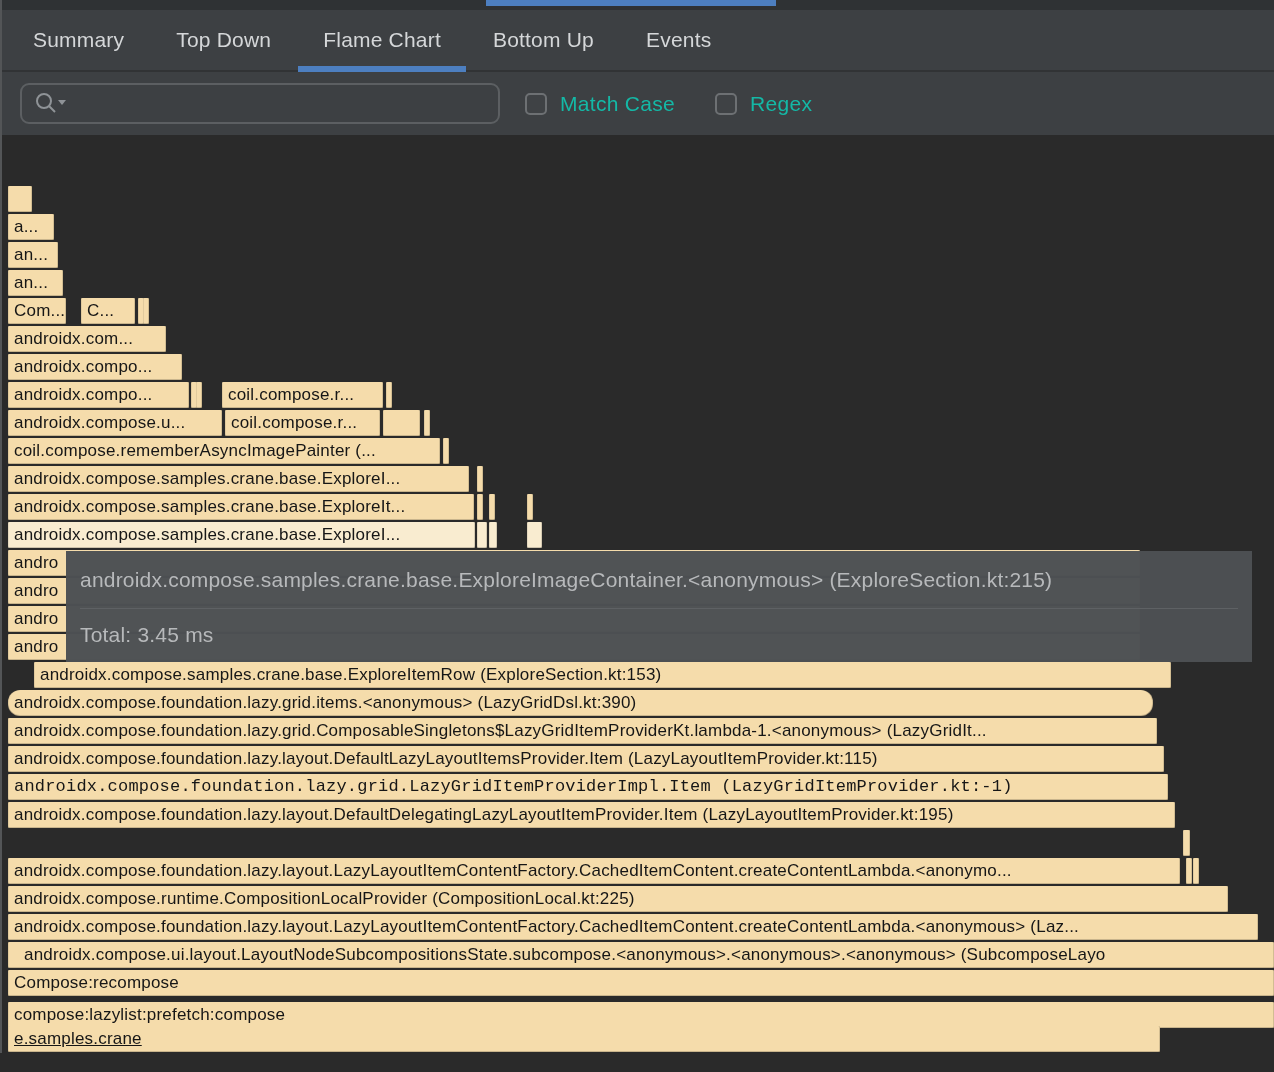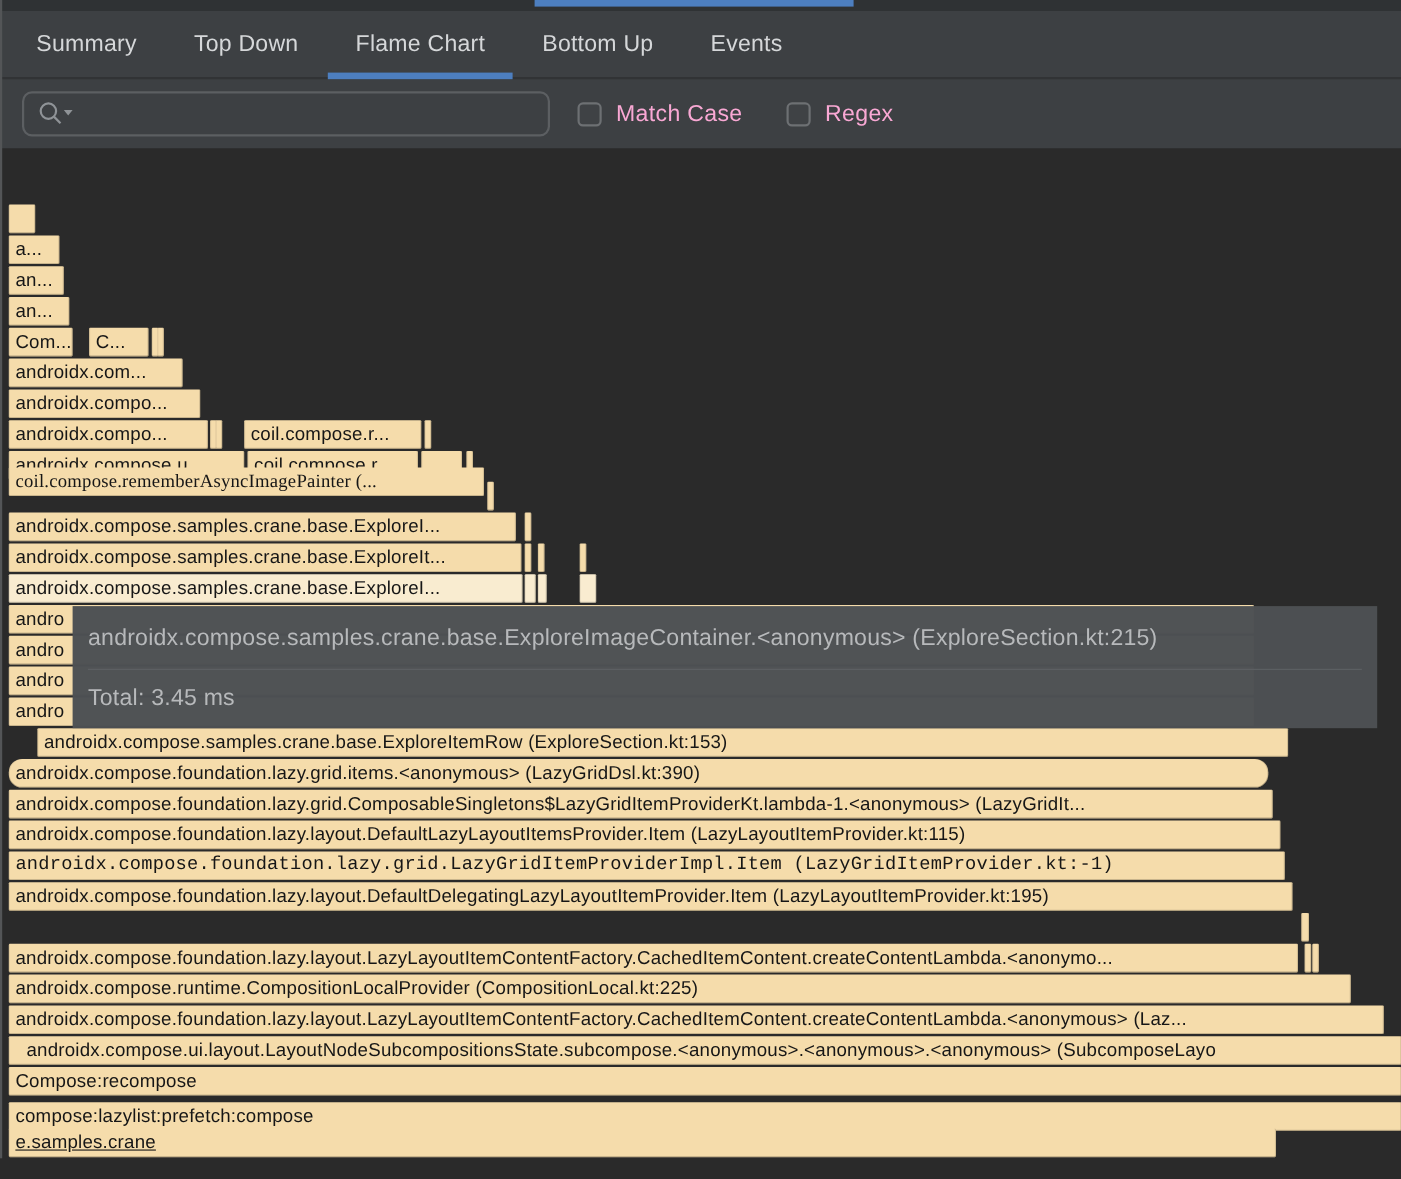--- a/index.html
+++ b/index.html
@@ -17,21 +17,21 @@
   .tab.active::after{content:"";position:absolute;left:0;right:0;bottom:-2px;height:6px;background:#4d7fc0}
   
   .searchrow{height:63px;background:#3d4043;display:flex;align-items:center}
   .searchbox{margin-left:20px;width:480px;height:41px;border:2px solid #5c5f62;border-radius:9px;
              display:flex;align-items:center;box-sizing:border-box;background:#3d4043}
   .searchbox svg{margin-left:11px;flex:none}
   .searchbox input{background:transparent;border:none;outline:none;color:#dddfe1;font-size:19px;
                    flex:1;height:100%;min-width:0;padding:0 10px}
   .cb{width:22px;height:22px;border:2px solid #6d7073;border-radius:5px;background:#3f4245;
       box-sizing:border-box;flex:none}
-  .cb-label{color:#f9a8d4;font-size:21px;letter-spacing:.3px;margin-left:13px;white-space:nowrap}
+  .cb-label{color:#14b8a6;font-size:21px;letter-spacing:.3px;margin-left:13px;white-space:nowrap}
   .gap25{margin-left:25px}.gap40{margin-left:40px}
   
   .flame{position:relative;height:937px;background:#2a2a2a;overflow:hidden}
   .bar{position:absolute;height:26px;background:#f5dcab;border-radius:1px;
        box-shadow:inset 0 -1px 0 rgba(0,0,0,.18), inset -1px 0 0 rgba(0,0,0,.14), inset 1px 0 0 rgba(0,0,0,.08);
        overflow:hidden;white-space:nowrap;color:#161616;font-size:17px;line-height:26px;
        padding-left:6px;box-sizing:border-box;letter-spacing:.2px}
   .bar.hl{background:#f9ecd0}
   
   .tooltip{position:absolute;left:66px;top:416px;width:1186px;height:111px;z-index:10;
@@ -95,21 +95,21 @@
     <div class="bar" style="top: 219px; left: 8px; width: 174px;">androidx.compo...</div>
     <div class="bar" style="top: 247px; left: 8px; width: 181px;">androidx.compo...</div>
     <div class="bar" style="top: 247px; left: 191px; width: 2px;"></div>
     <div class="bar" style="top: 247px; left: 196px; width: 2px;"></div>
     <div class="bar" style="top: 247px; left: 222px; width: 161px;">coil.compose.r...</div>
     <div class="bar" style="top: 247px; left: 386px; width: 3px;"></div>
     <div class="bar" style="top: 275px; left: 8px; width: 214px;">androidx.compose.u...</div>
     <div class="bar" style="top: 275px; left: 225px; width: 155px;">coil.compose.r...</div>
     <div class="bar" style="top: 275px; left: 383px; width: 37px;"></div>
     <div class="bar" style="top: 275px; left: 424px; width: 3px;"></div>
-    <div class="bar" style="top: 290px; left: 8px; width: 432px; font-family: Liberation Serif, serif;">coil.compose.rememberAsyncImagePainter (...</div>
+    <div class="bar" style="top: 303px; left: 8px; width: 432px;">coil.compose.rememberAsyncImagePainter (...</div>
     <div class="bar" style="top: 303px; left: 443px; width: 3px;"></div>
     <div class="bar" style="top: 331px; left: 8px; width: 461px;">androidx.compose.samples.crane.base.ExploreI...</div>
     <div class="bar" style="top: 331px; left: 477px; width: 3px;"></div>
     <div class="bar" style="top: 359px; left: 8px; width: 466px;">androidx.compose.samples.crane.base.ExploreIt...</div>
     <div class="bar" style="top: 359px; left: 477px; width: 4px;"></div>
     <div class="bar" style="top: 359px; left: 489px; width: 3px;"></div>
     <div class="bar" style="top: 359px; left: 527px; width: 3px;"></div>
     <div class="bar hl" style="top: 387px; left: 8px; width: 467px;">androidx.compose.samples.crane.base.ExploreI...</div>
     <div class="bar hl" style="top: 387px; left: 477px; width: 10px;"></div>
     <div class="bar hl" style="top: 387px; left: 489px; width: 8px;"></div>

